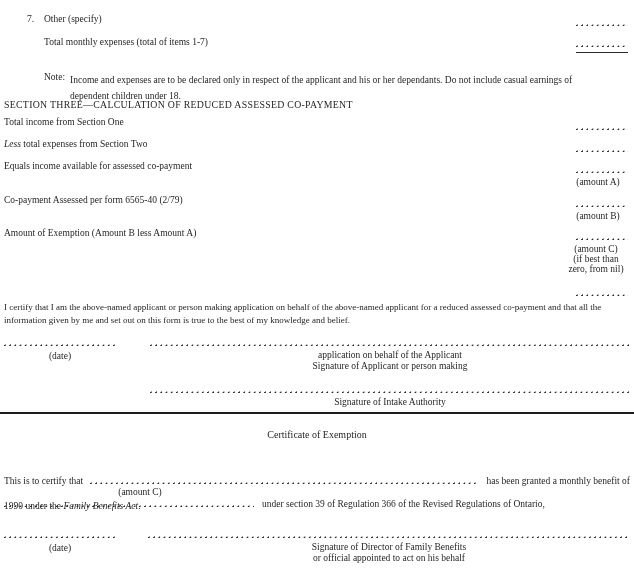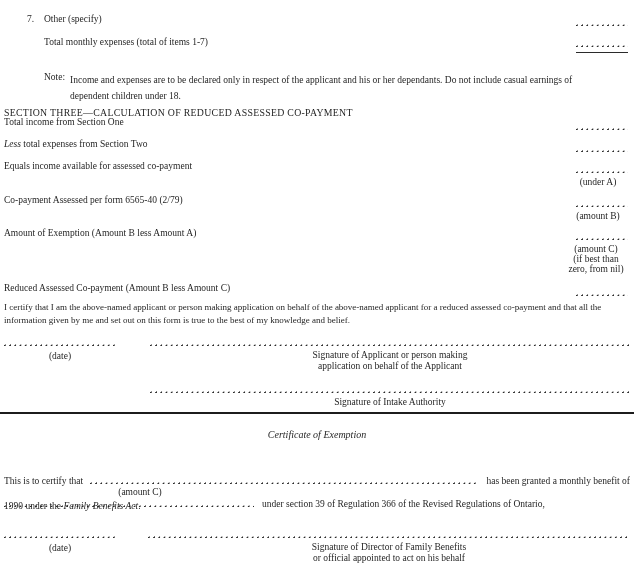--- a/index.html
+++ b/index.html
@@ -22,21 +22,21 @@
   }
   .heading { font-size:9.8px; letter-spacing:0.3px; }
   .note-row { display:flex; }
   .note-label { width:26px; flex:none; }
   .note-text { width:530px; line-height:16px; }
   .certify { width:608px; font-size:9px; line-height:12.5px; }
   .ann { text-align:center; line-height:10px; }
   .sig-caption { text-align:center; line-height:11px; }
   .date-label { text-align:center; }
   .divider { height:2px; background:#1c1c1c; }
-  .cert-title { width:634px; text-align:center; font-size:10px;font-style:italic; }
+  .cert-title { width:634px; text-align:center; font-size:10px; }
   .cert-line { display:flex; align-items:baseline; }
   .cert-line .fill { flex:1; align-self:flex-end; margin:0 7px 2px 7px; }
   .cert-line .lead { flex:none; align-self:flex-end; margin:0 8px 2px 0; width:250px; }
   .cert-line span { flex:none; white-space:nowrap;margin-top:24px; }
   i { font-style:italic; }
 </style>
 </head>
 <body>
 
 <div class="page">
@@ -46,58 +46,57 @@
   <div class="abs dots" style="left:576px;top:24px;width:52px"></div>
 
   <span class="abs" style="left:44px;top:37px">Total monthly expenses (total of items 1-7)</span>
   <div class="abs dots-underlined" style="left:576px;top:45px;width:52px"></div>
 
   <div class="abs note-row" style="left:44px;top:72px">
     <span class="note-label">Note:</span>
     <span class="note-text">Income and expenses are to be declared only in respect of the applicant and his or her dependants. Do not include casual earnings of dependent children under 18.</span>
   </div>
 
-  <div class="abs heading" style="left:4px;top:107px">SECTION THREE—CALCULATION OF REDUCED ASSESSED CO-PAYMENT</div>
+  <div class="abs heading" style="left:4px;top:99px">SECTION THREE—CALCULATION OF REDUCED ASSESSED CO-PAYMENT</div>
 
   <span class="abs" style="left:4px;top:117px">Total income from Section One</span>
   <div class="abs dots" style="left:576px;top:128px;width:52px"></div>
 
   <div class="abs" style="left:4px;top:139px">
     <i>Less</i>
     <span>total expenses from Section Two</span>
   </div>
   <div class="abs dots" style="left:576px;top:150px;width:52px"></div>
 
   <span class="abs" style="left:4px;top:161px">Equals income available for assessed co-payment</span>
   <div class="abs dots" style="left:576px;top:171px;width:52px"></div>
-  <div class="abs ann" style="left:562px;top:177px;width:72px">(under A)</div>
+  <div class="abs ann" style="left:562px;top:177px;width:72px">(amount A)</div>
 
   <span class="abs" style="left:4px;top:195px">Co-payment Assessed per form 6565-40 (2/79)</span>
   <div class="abs dots" style="left:576px;top:205px;width:52px"></div>
   <div class="abs ann" style="left:562px;top:211px;width:72px">(amount B)</div>
 
   <span class="abs" style="left:4px;top:228px">Amount of Exemption (Amount B less Amount A)</span>
   <div class="abs dots" style="left:576px;top:238px;width:52px"></div>
   <div class="abs ann" style="left:558px;top:244px;width:76px">
     <div>(amount C)</div>
     <div>(if best than</div>
     <div>zero, from nil)</div>
   </div>
 
-  <span class="abs" style="left:4px;top:283px">Reduced Assessed Co-payment (Amount B less Amount C)</span>
   <div class="abs dots" style="left:576px;top:294px;width:52px"></div>
 
   <div class="abs certify" style="left:4px;top:301px">I certify that I am the above-named applicant or person making application on behalf of the above-named applicant for a reduced assessed co-payment and that all the information given by me and set out on this form is true to the best of my knowledge and belief.</div>
 
   <div class="abs dots" style="left:4px;top:344px;width:112px"></div>
   <div class="abs date-label" style="left:4px;top:351px;width:112px">(date)</div>
   <div class="abs dots" style="left:150px;top:344px;width:480px"></div>
   <div class="abs sig-caption" style="left:150px;top:350px;width:480px">
+    <div>application on behalf of the Applicant</div>
     <div>Signature of Applicant or person making</div>
-    <div>application on behalf of the Applicant</div>
   </div>
 
   <div class="abs dots" style="left:150px;top:391px;width:480px"></div>
   <div class="abs sig-caption" style="left:150px;top:397px;width:480px">Signature of Intake Authority</div>
 
   <div class="abs divider" style="left:0;top:412px;width:634px"></div>
 
   <div class="abs cert-title" style="left:0;top:429px">Certificate of Exemption</div>
 
   <div class="abs cert-line" style="left:4px;top:452px;width:626px">

